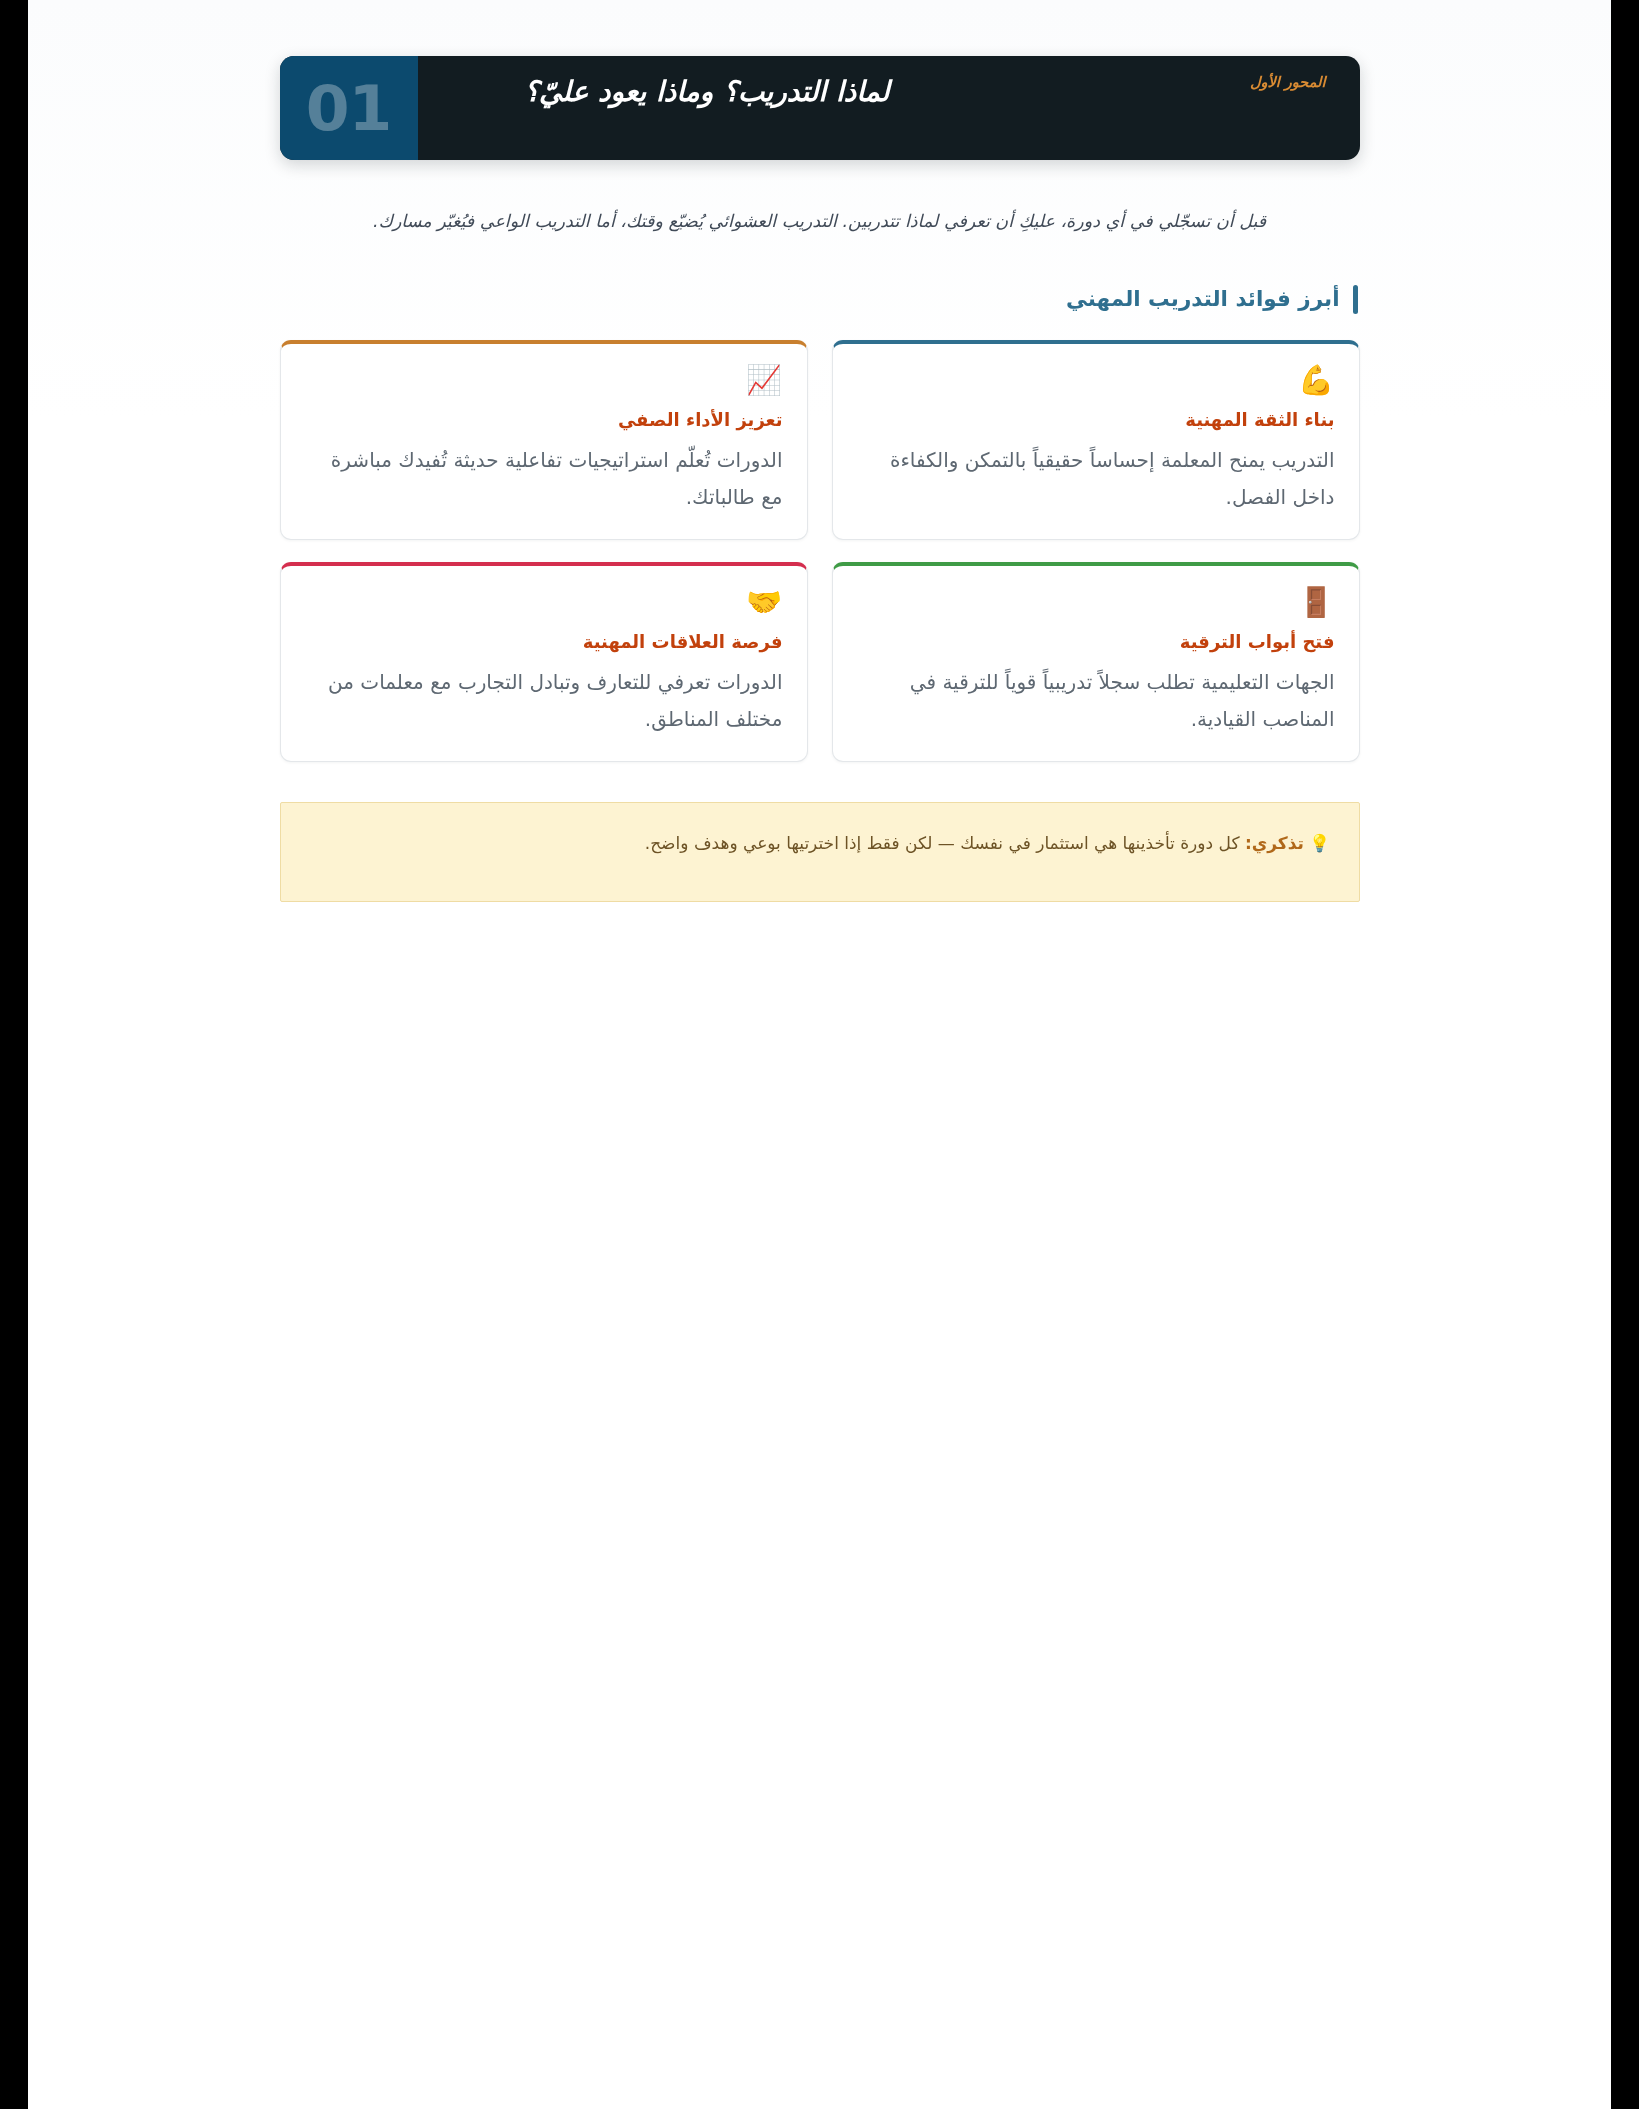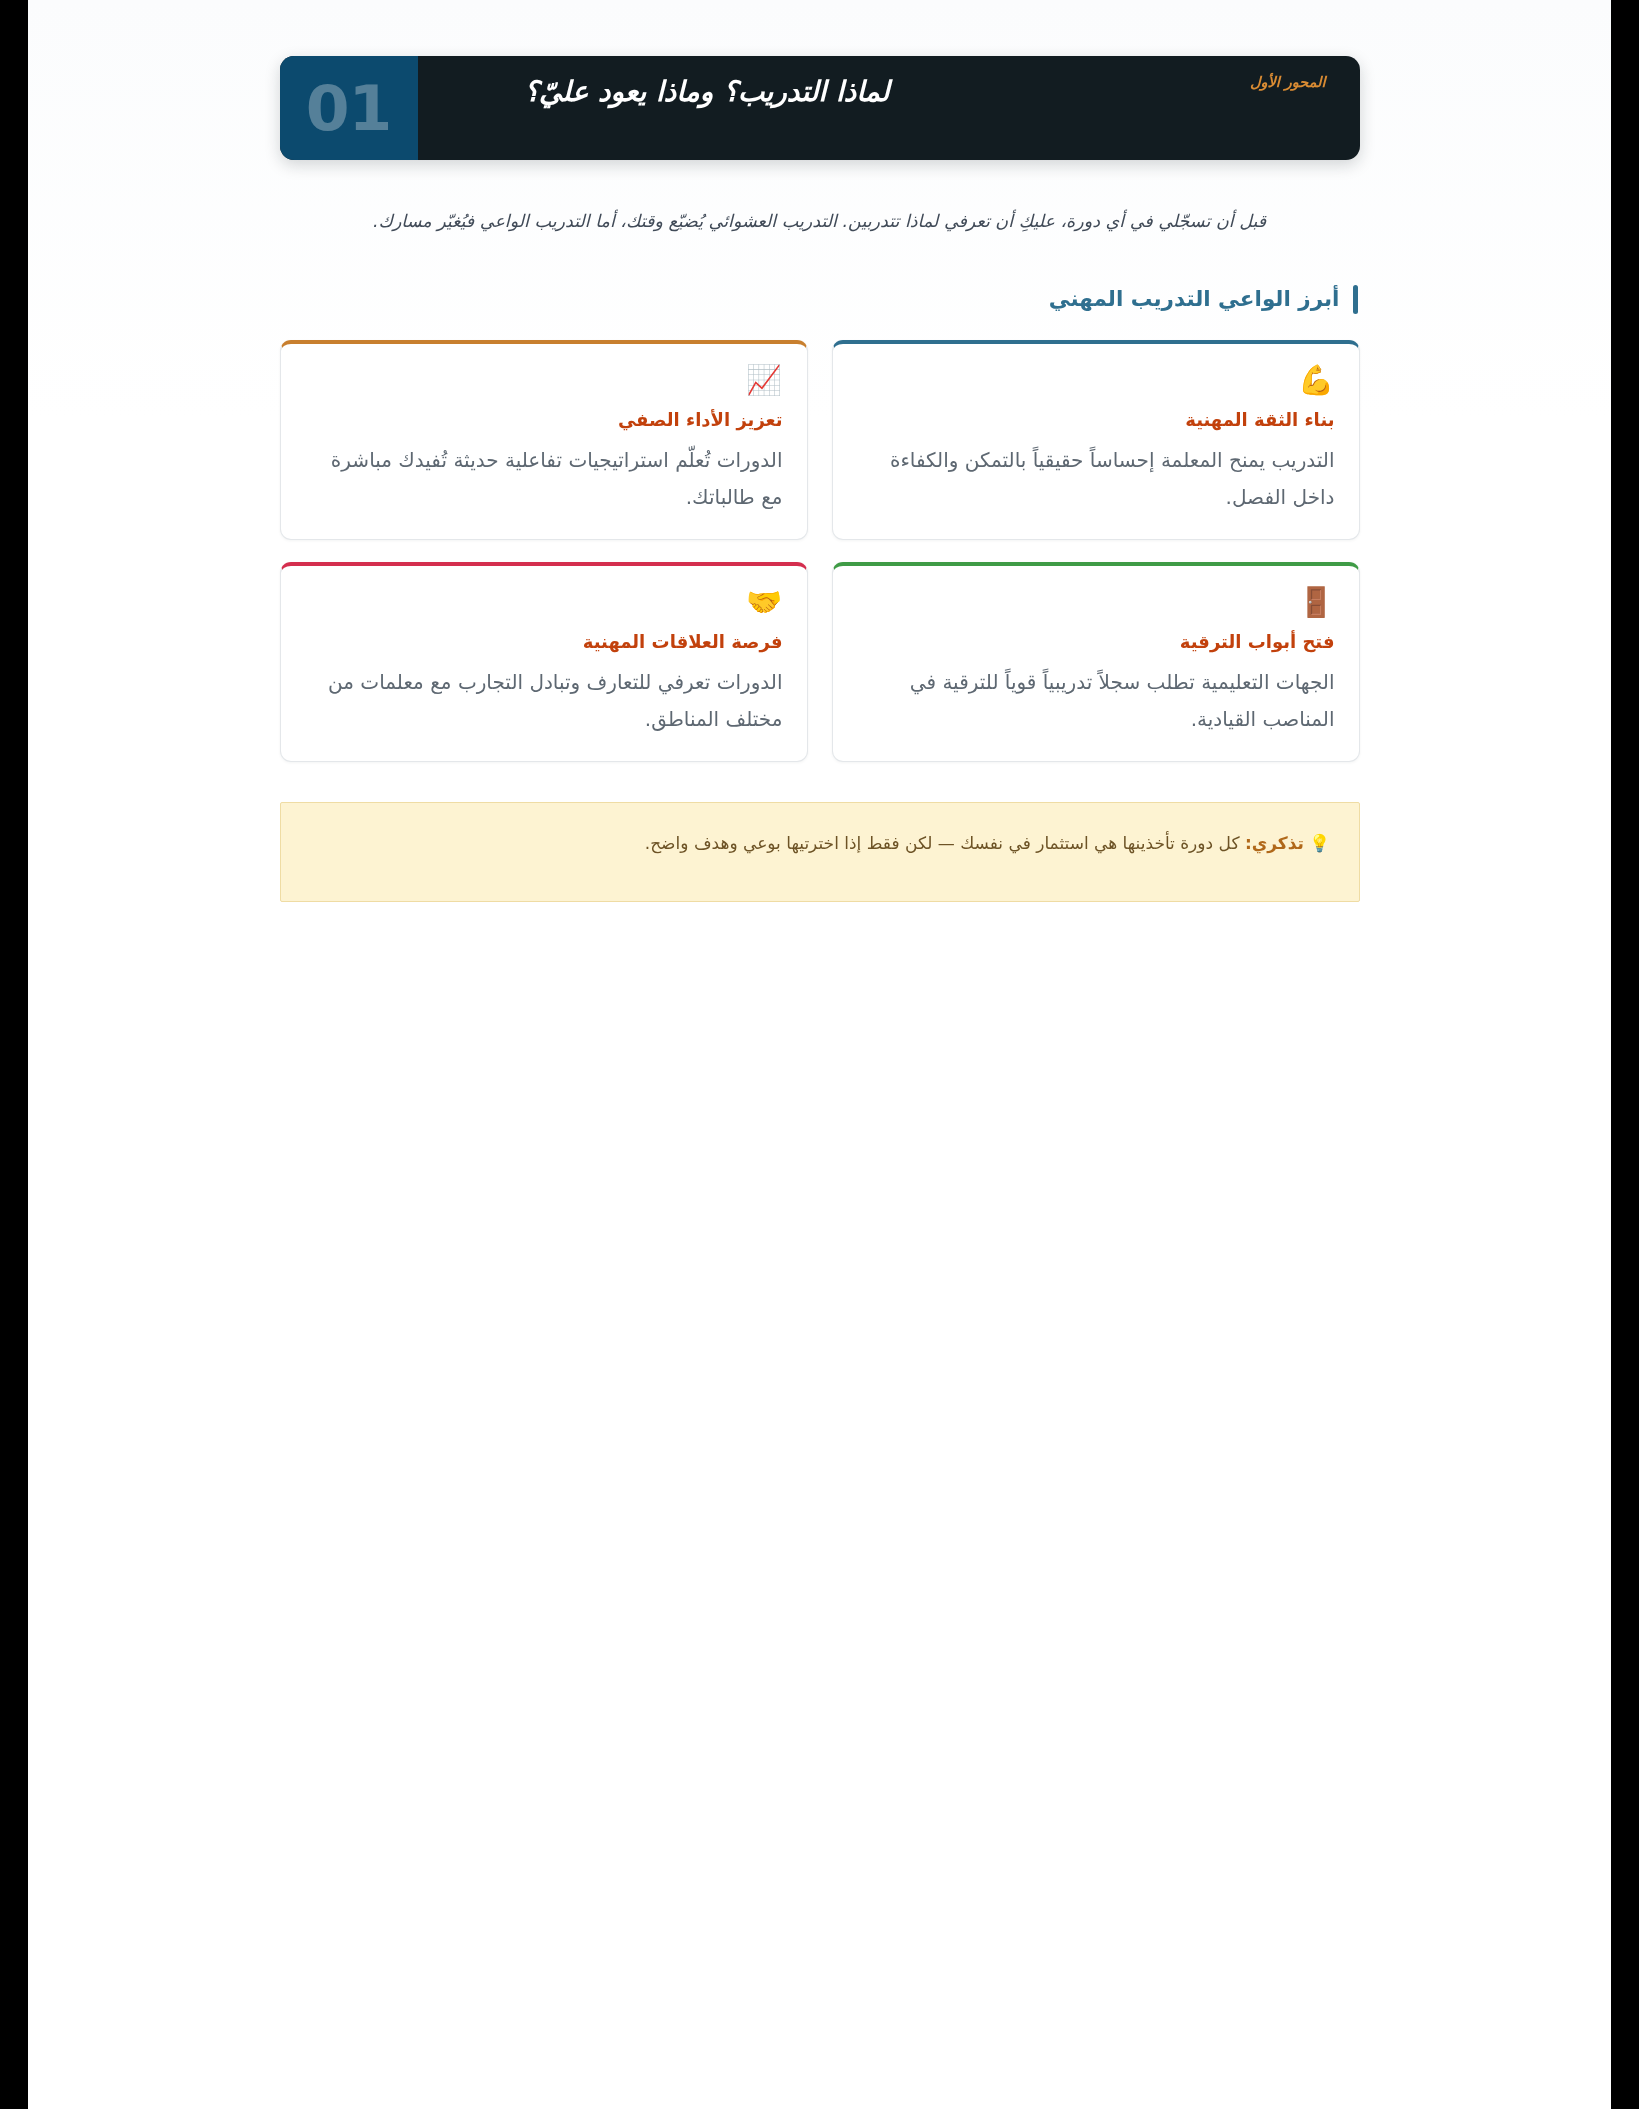--- a/index.html
+++ b/index.html
@@ -210,21 +210,21 @@
           </div>
           <div class="axis-badge" style="background: #0c4a6e;">
             <span class="axis-badge-num">01</span>
           </div>
         </div>
 
         <p class="intro-para">قبل أن تسجّلي في أي دورة، عليكِ أن تعرفي لماذا تتدربين. التدريب العشوائي يُضيّع وقتك، أما التدريب الواعي فيُغيّر مسارك.</p>
 
         <div class="section-heading">
           <span class="section-bar" style="background: rgb(47, 111, 143);"></span>
-          <span class="section-heading-text" style="color: rgb(47, 111, 143);">أبرز الواعي التدريب المهني</span>
+          <span class="section-heading-text" style="color: rgb(47, 111, 143);">أبرز فوائد التدريب المهني</span>
         </div>
 
         <div class="cards-grid">
 
           <div class="benefit-card" style="border-top-color: rgb(47, 111, 143);">
             <span class="card-icon">💪</span>
             <div class="card-title">بناء الثقة المهنية</div>
             <div class="card-desc">التدريب يمنح المعلمة إحساساً حقيقياً بالتمكن والكفاءة داخل الفصل.</div>
           </div>
 

